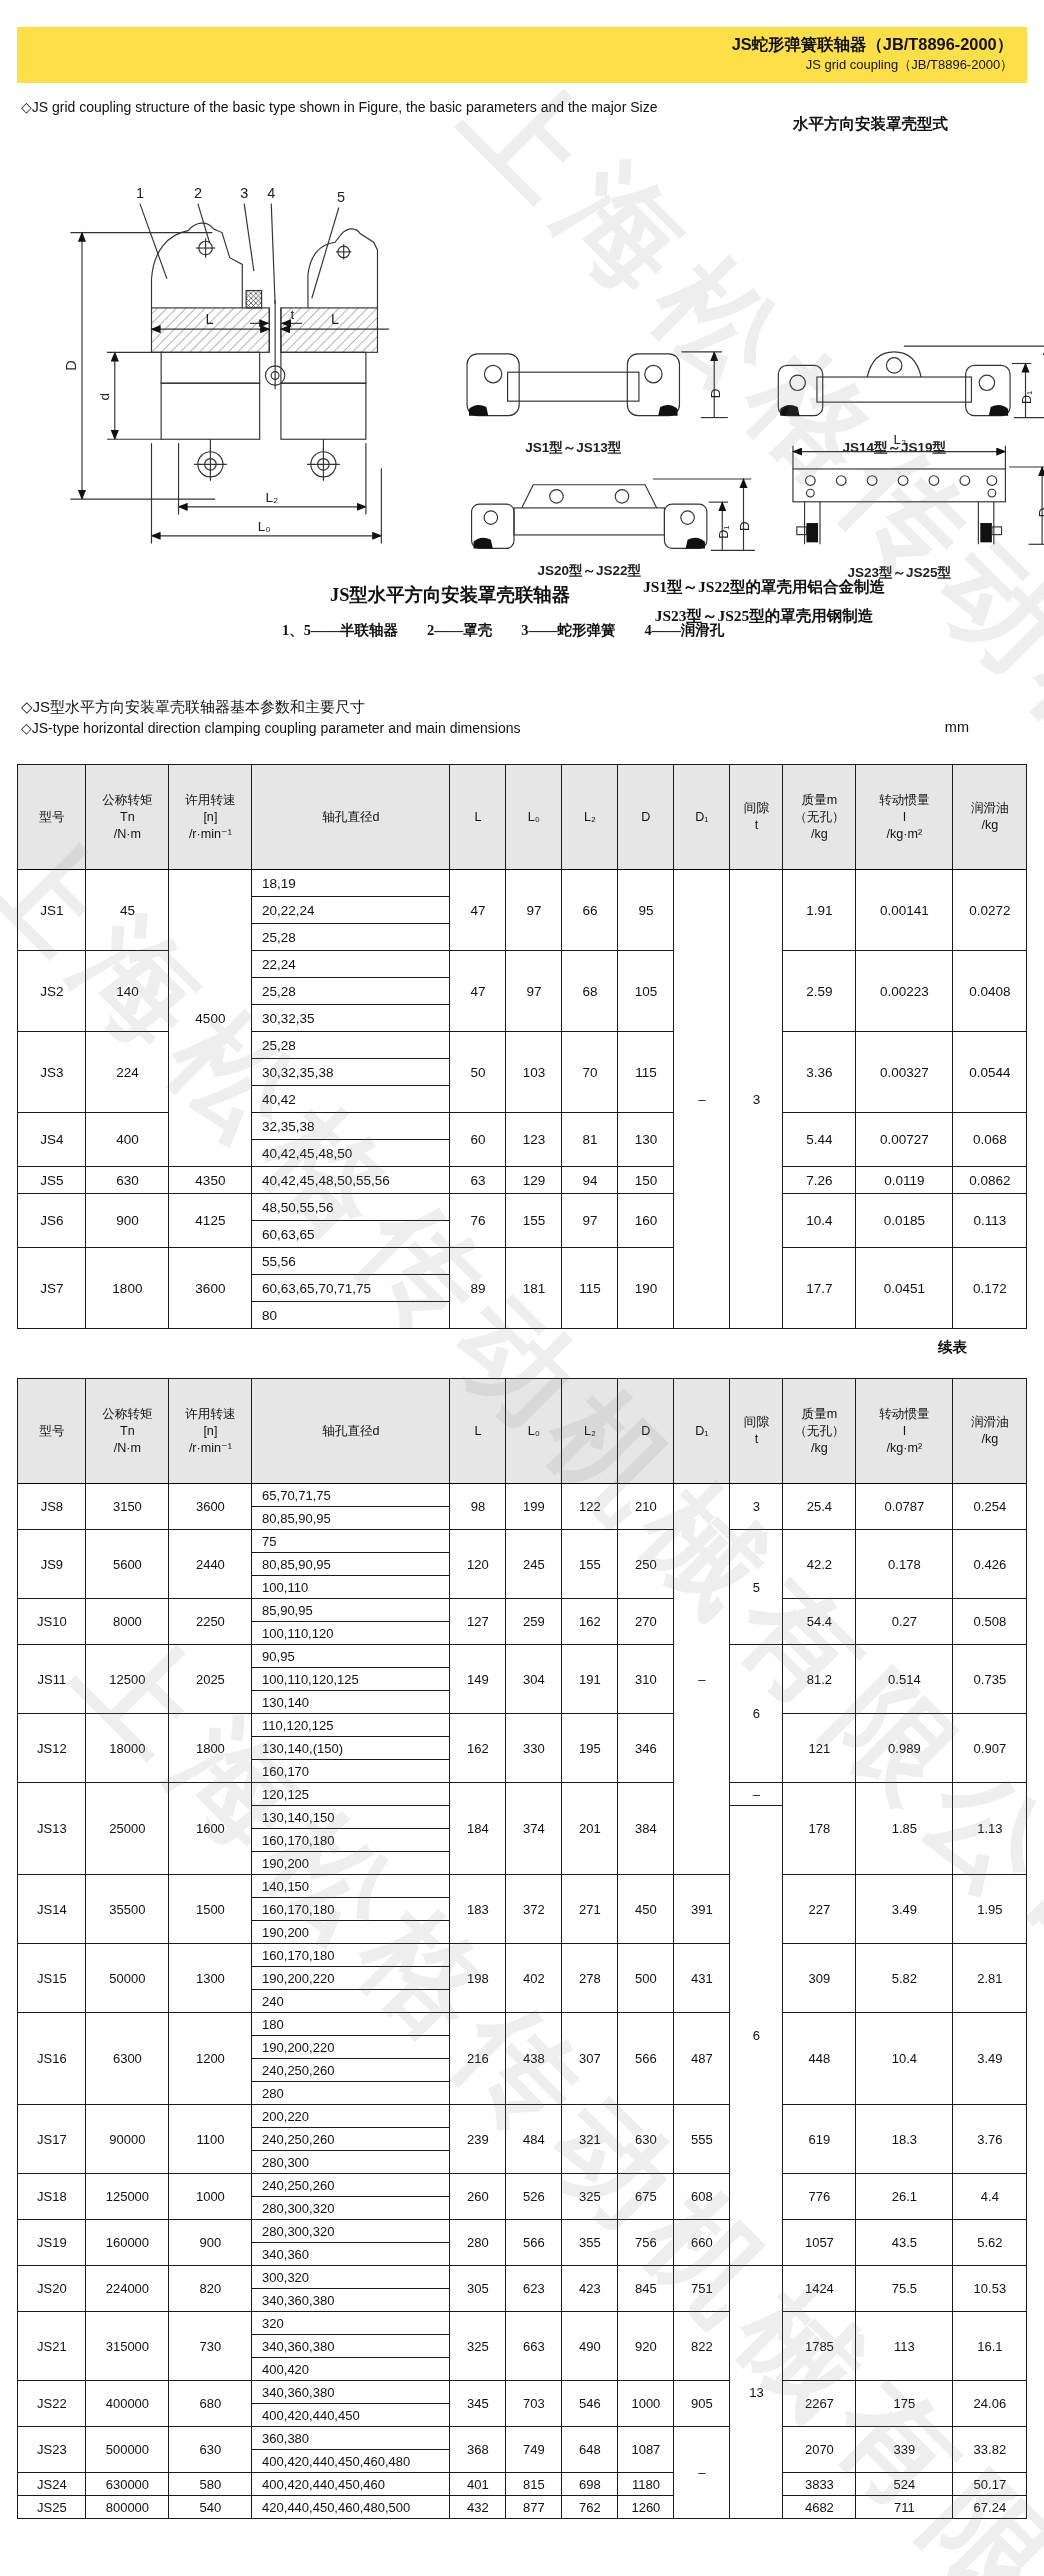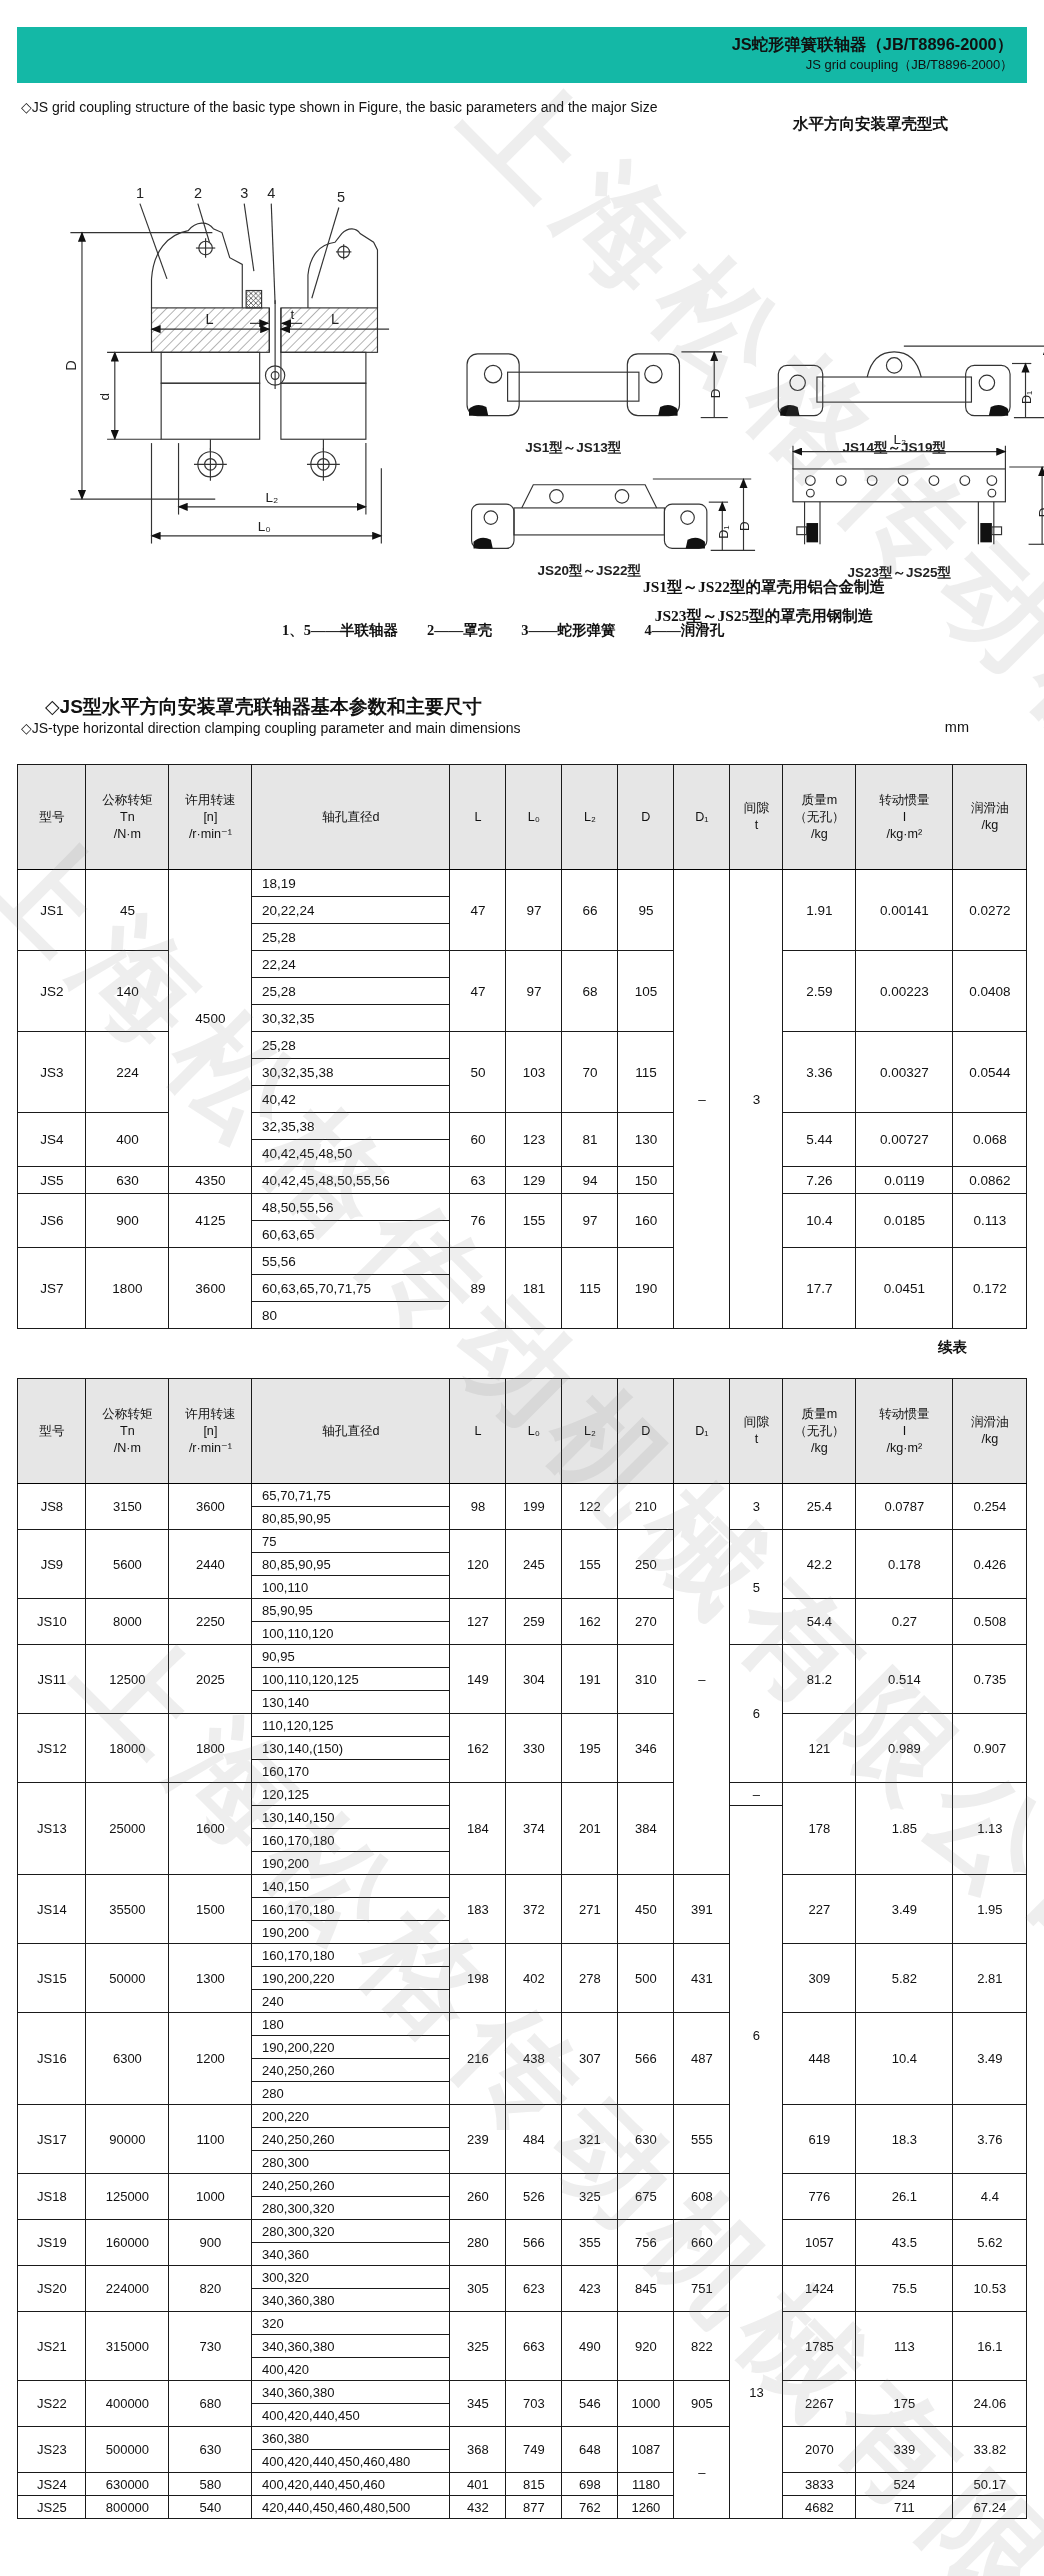--- a/index.html
+++ b/index.html
@@ -3,21 +3,21 @@
 <meta charset="utf-8">
 <style>
   html,body{margin:0;padding:0;background:#fff;}
   .page{position:relative;width:1044px;height:2576px;background:#fff;overflow:hidden;
         font-family:"Liberation Sans","DejaVu Sans",sans-serif;color:#111;}
   
   .wm{position:absolute;white-space:nowrap;font-size:116px;font-weight:bold;
       color:rgba(120,120,120,0.13);transform:rotate(45deg);transform-origin:left top;
       pointer-events:none;letter-spacing:17.4px;z-index:5;}
   
-  .header-bar{position:absolute;left:17.4px;right:17.4px;top:27px;height:56px;background:#14b8a6;
+  .header-bar{position:absolute;left:17.4px;right:17.4px;top:27px;height:56px;background:#fde047;
               text-align:right;padding:5.8px 13.5px 0 0;box-sizing:border-box;z-index:2;}
   .header-bar .zh{font-size:16.4px;font-weight:bold;line-height:23px;}
   .header-bar .en{font-size:13px;line-height:17.4px;}
   
   .intro{position:absolute;left:21px;top:97px;z-index:2;}
   .intro .zh{font-size:18.4px;font-weight:bold;line-height:25px;}
   .intro .en{font-size:14px;line-height:21px;}
   
   .fig{position:absolute;left:0;top:145px;width:1044px;height:542px;z-index:2;}
   svg text{font-family:"Liberation Sans","DejaVu Sans",sans-serif;fill:#222;}
@@ -26,21 +26,21 @@
                 font-size:15.5px;font-weight:bold;}
   .cover-label{font-size:14px;font-weight:bold;}
   .fig-notes{position:absolute;left:503px;top:427px;width:522px;text-align:center;
              font-family:"Liberation Serif","DejaVu Serif",serif;font-weight:bold;font-size:15.5px;line-height:29px;}
   .fig-caption{position:absolute;left:160px;top:437px;width:580px;text-align:center;
                font-family:"Liberation Serif","DejaVu Serif",serif;font-weight:bold;font-size:18.4px;}
   .fig-legend{position:absolute;left:58px;top:476px;width:890px;text-align:center;
               font-family:"Liberation Serif","DejaVu Serif",serif;font-weight:bold;font-size:14.5px;}
   
   .params-heading{position:absolute;left:21px;top:694px;z-index:2;}
-  .params-heading .zh{font-size:19px;font-weight:bold;line-height:25px;margin-left:24px;}
+  .params-heading .zh{font-size:15px;font-weight:normal;line-height:25px;}
   .params-heading .en{font-size:14px;line-height:19.3px;}
   .unit-mm{position:absolute;right:75px;top:719px;font-size:14.5px;z-index:2;}
   .continued{position:absolute;right:77px;top:1338px;font-size:14.5px;font-weight:bold;z-index:2;}
   
   table.params{position:absolute;left:17.4px;width:1010px;border-collapse:collapse;table-layout:fixed;
                background:transparent;z-index:2;}
   table.params,table.params th,table.params td{border:1px solid #1a1a1a;}
   table.params{border:1.9px solid #000;}
   table.params thead th{background:#e6e6e6;font-weight:normal;font-size:12.6px;line-height:1.35;
                         white-space:pre-line;height:104px;padding:0 1px;border-bottom:1.9px solid #000;}
@@ -265,20 +265,21 @@
       <text x="134" y="14" font-size="14">L₂</text>
       <text x="294" y="90" font-size="14" transform="rotate(-90 294 90)">D</text>
       <text class="cover-label" x="140" y="152" text-anchor="middle" font-size="15" font-weight="bold">JS23型～JS25型</text>
     </svg>
 
     <div class="fig-notes">
       <div>JS1型～JS22型的罩壳用铝合金制造</div>
       <div>JS23型～JS25型的罩壳用钢制造</div>
     </div>
 
+    <div class="fig-caption">JS型水平方向安装罩壳联轴器</div>
     <div class="fig-legend">1、5——半联轴器　　2——罩壳　　3——蛇形弹簧　　4——润滑孔</div>
   </div>
 
   <div class="params-heading">
     <div class="zh">◇JS型水平方向安装罩壳联轴器基本参数和主要尺寸</div>
     <div class="en">◇JS-type horizontal direction clamping coupling parameter and main dimensions</div>
   </div>
   <div class="unit-mm">mm</div>
 
   <table class="params t1" id="table1">

